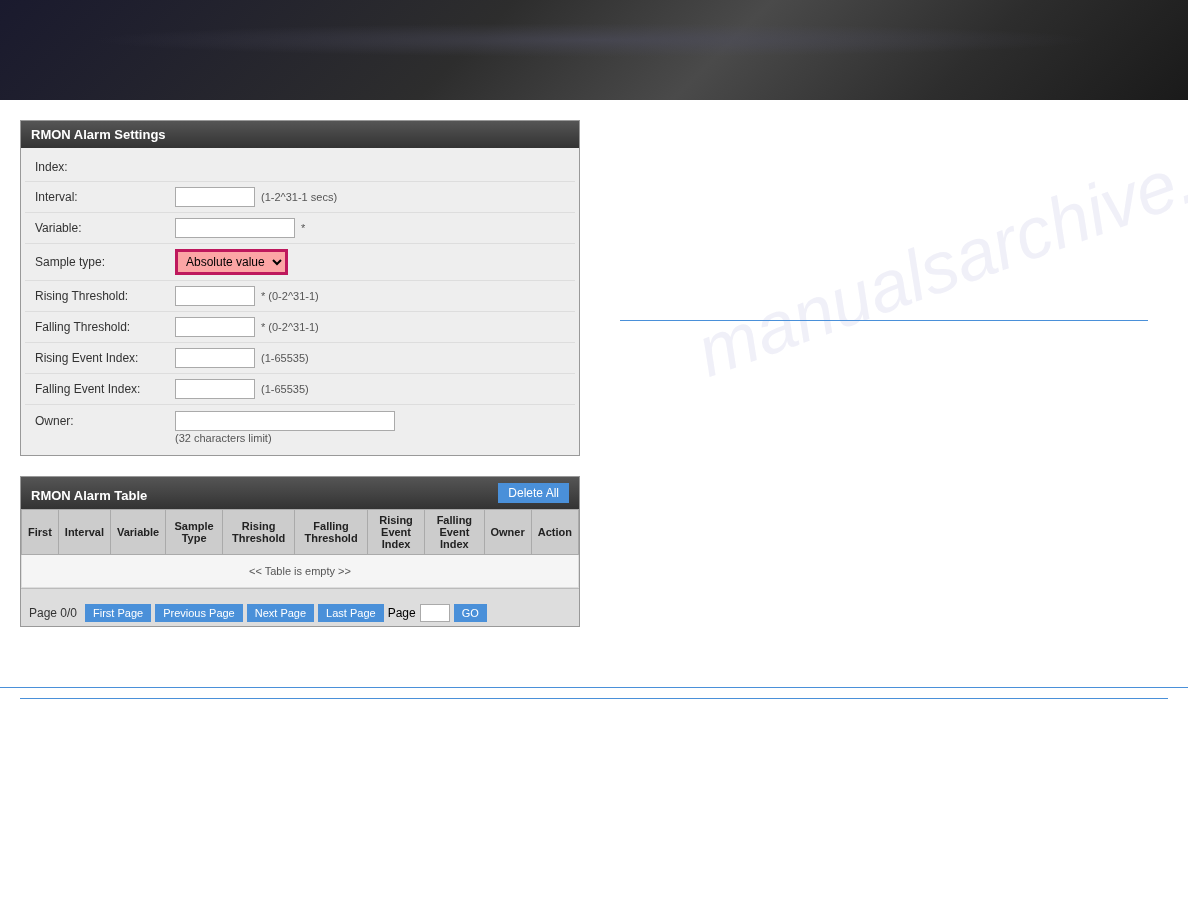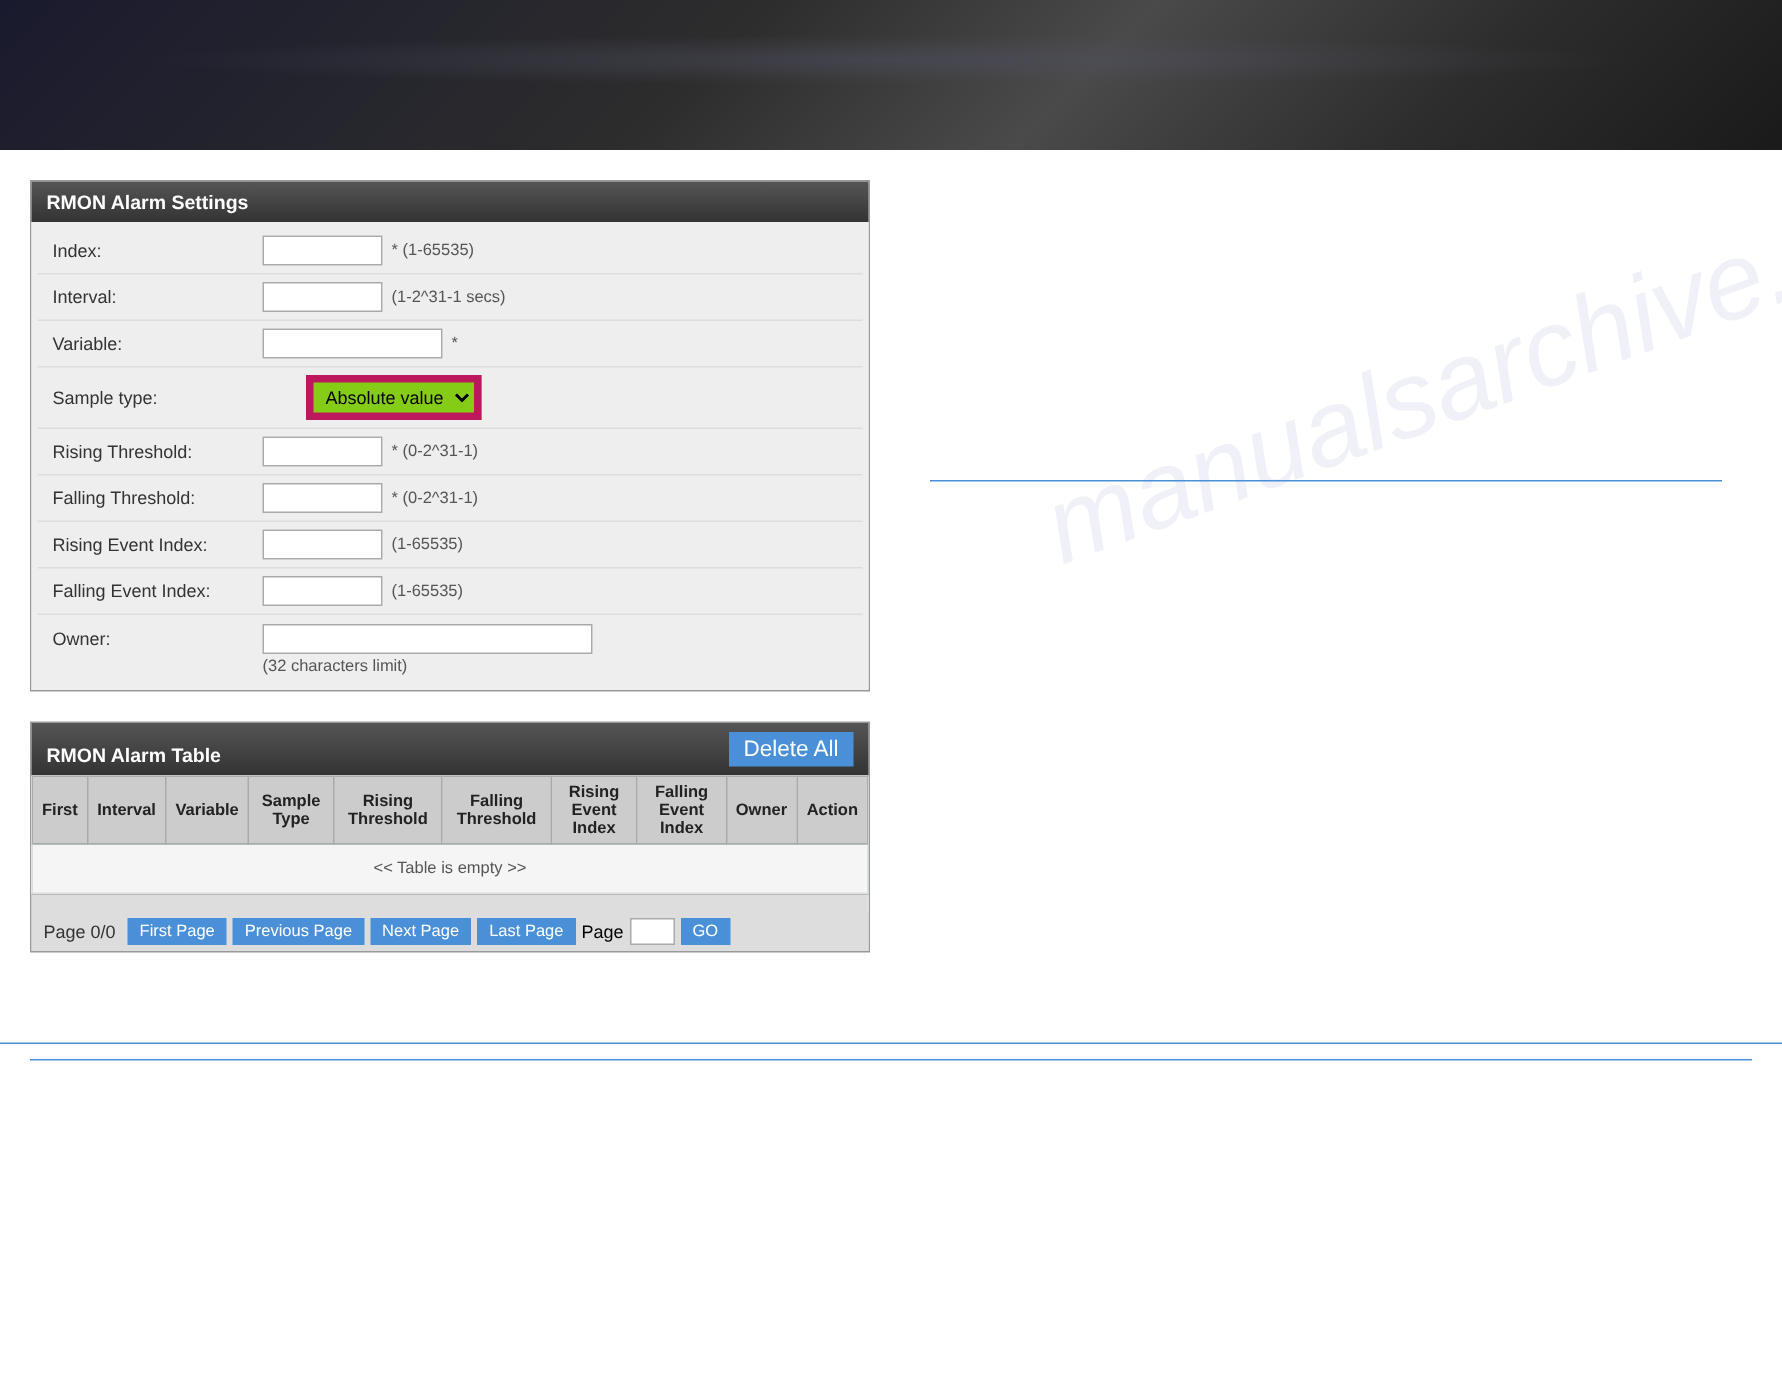--- a/index.html
+++ b/index.html
@@ -128,25 +128,24 @@
     .form-input-lg {
       width: 220px;
     }
 
     .form-hint {
       color: #555;
       font-size: 11px;
     }
 
     .form-select {
-      border: 5px solid #be185d;
-      background: #84cc16;
+      border: 3px solid #be185d;
+      background: #fca5a5;
       padding: 2px 4px;
       font-size: 12px;
-      margin-left: 29px;
     }
 
     
     .table-panel {
       border: 1px solid #999;
     }
 
     .table-panel-header {
       background: linear-gradient(to bottom, #555, #333);
       color: #fff;
@@ -156,21 +155,21 @@
       display: flex;
       justify-content: space-between;
       align-items: flex-end;
     }
 
     .btn-delete-all {
       background: #4a90d9;
       color: #fff;
       border: none;
       padding: 3px 10px;
-      font-size: 15px;
+      font-size: 12px;
       cursor: pointer;
       margin-left: 39px;
     }
 
     .table-info {
       background: #eee;
       padding: 4px 10px;
       font-size: 12px;
       color: #333;
     }
@@ -292,24 +291,20 @@
   <div class="left-panel">
 
     <div class="panel">
       <div class="panel-header">
         <span>RMON Alarm Settings</span>
       </div>
       <div class="panel-body">
 
         <div class="form-row">
           <div class="form-label">Index:</div>
-          <div class="form-input-area">
-            <input type="text" class="form-input form-input-sm" style="">
-            <span class="form-hint">* (1-65535)</span>
-          </div>
         </div>
 
         <div class="form-row">
           <div class="form-label">Interval:</div>
           <div class="form-input-area">
             <input type="text" class="form-input form-input-sm" style="">
             <span class="form-hint">(1-2^31-1 secs)</span>
           </div>
         </div>
 

